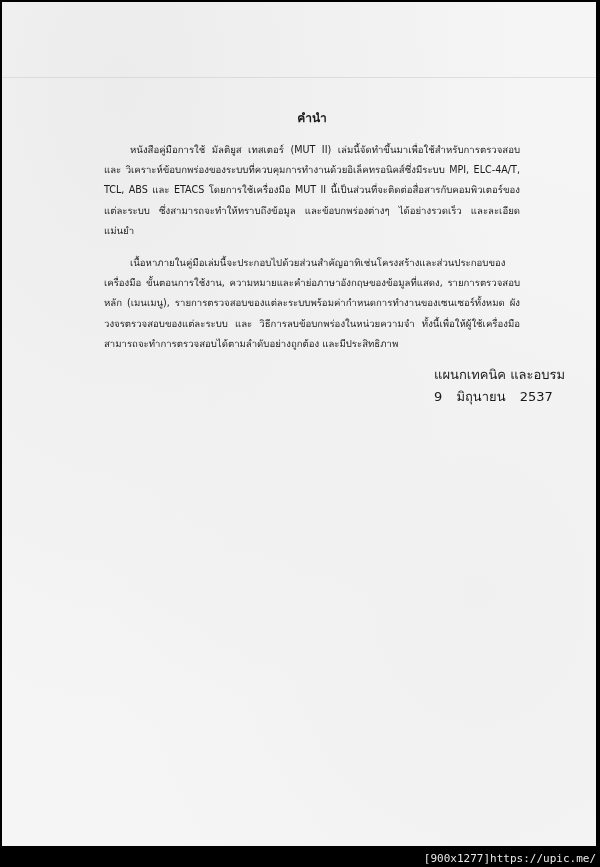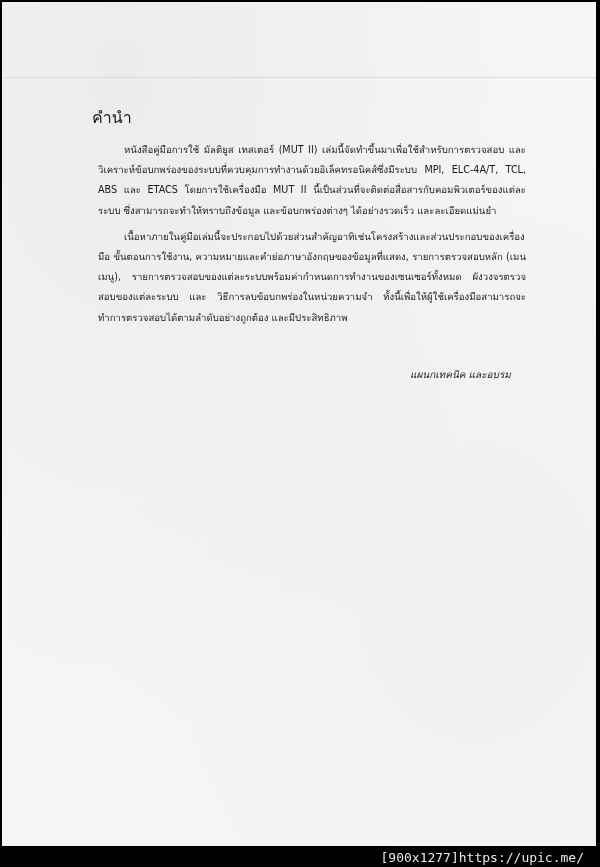--- a/index.html
+++ b/index.html
@@ -33,61 +33,66 @@
       position: absolute;
       left: 90px;
       top: 108px;
       width: 440px;
       font-family: "DejaVu Sans", sans-serif;
       color: #1a1a1a;
       font-size: 9.6px;
       line-height: 20.2px;
     }
     .title {
-      font-weight: normal;
-      font-size: 16px;
+      text-align: center;
+      font-weight: bold;
+      font-size: 12px;
       margin: 0 0 14px 0;
       line-height: 16px;
     }
     .para {
-      margin: 6px;
+      margin: 12px;
       text-indent: 26px;
       text-align: justify;
     }
     .sig {
       position: absolute;
-      left: 408px;
+      left: 432px;
       top: 362px;
       font-family: "DejaVu Sans", sans-serif;
-      font-size: 10px;
+      font-size: 13px;
       line-height: 22px;
       color: #1a1a1a;
-      font-style: italic;
     }
     .sig .date span { margin-right: 10px; }
     .watermark {
       position: absolute;
-      right: 16px;
+      right: 4px;
       bottom: 2px;
       font-family: "DejaVu Sans Mono", monospace;
-      font-size: 13px;
+      font-size: 11px;
       color: #e8e8e8;
       letter-spacing: 0;
     }
   </style>
 </head>
 <body>
 
 <div class="page">
   <div class="fold"></div>
 
   <div class="content">
     <p class="title">คำนำ</p>
     <p class="para">หนังสือคู่มือการใช้ มัลติยูส เทสเตอร์ (MUT II) เล่มนี้จัดทำขึ้นมาเพื่อใช้สำหรับการตรวจสอบ และ วิเคราะห์ข้อบกพร่องของระบบที่ควบคุมการทำงานด้วยอิเล็คทรอนิคส์ซึ่งมีระบบ MPI, ELC-4A/T, TCL, ABS และ ETACS โดยการใช้เครื่องมือ MUT II  นี้เป็นส่วนที่จะติดต่อสื่อสารกับคอมพิวเตอร์ของแต่ละระบบ ซึ่งสามารถจะทำให้ทราบถึงข้อมูล และข้อบกพร่องต่างๆ ได้อย่างรวดเร็ว และละเอียดแม่นยำ</p>
     <p class="para">เนื้อหาภายในคู่มือเล่มนี้จะประกอบไปด้วยส่วนสำคัญอาทิเช่นโครงสร้างและส่วนประกอบของเครื่องมือ ขั้นตอนการใช้งาน, ความหมายและคำย่อภาษาอังกฤษของข้อมูลที่แสดง, รายการตรวจสอบหลัก (เมนเมนู), รายการตรวจสอบของแต่ละระบบพร้อมค่ากำหนดการทำงานของเซนเซอร์ทั้งหมด ผังวงจรตรวจสอบของแต่ละระบบ และ วิธีการลบข้อบกพร่องในหน่วยความจำ ทั้งนี้เพื่อให้ผู้ใช้เครื่องมือสามารถจะทำการตรวจสอบได้ตามลำดับอย่างถูกต้อง และมีประสิทธิภาพ</p>
   </div>
 
   <div class="sig">
     <div>แผนกเทคนิค และอบรม</div>
+    <div class="date">
+      <span>9</span>
+      <span>มิถุนายน</span>
+      <span>2537</span>
+    </div>
   </div>
 </div>
 
 <div class="watermark">[900x1277]https://upic.me/</div>
 
 </body></html>

